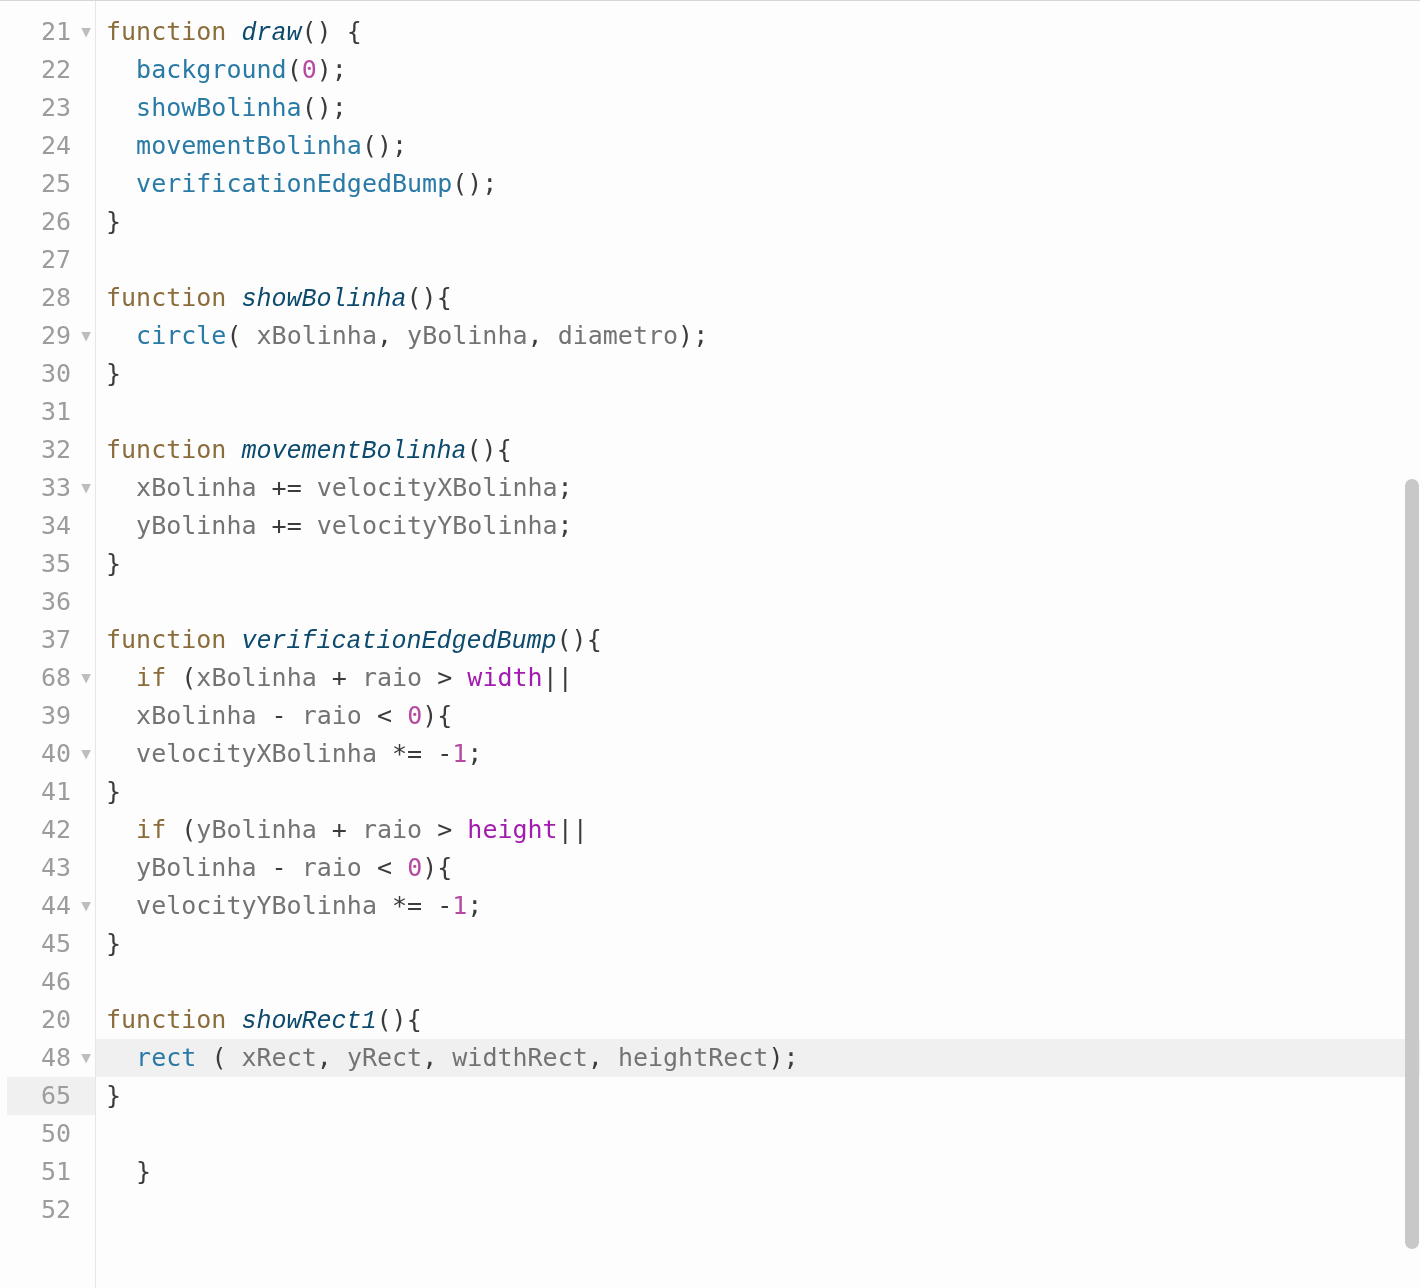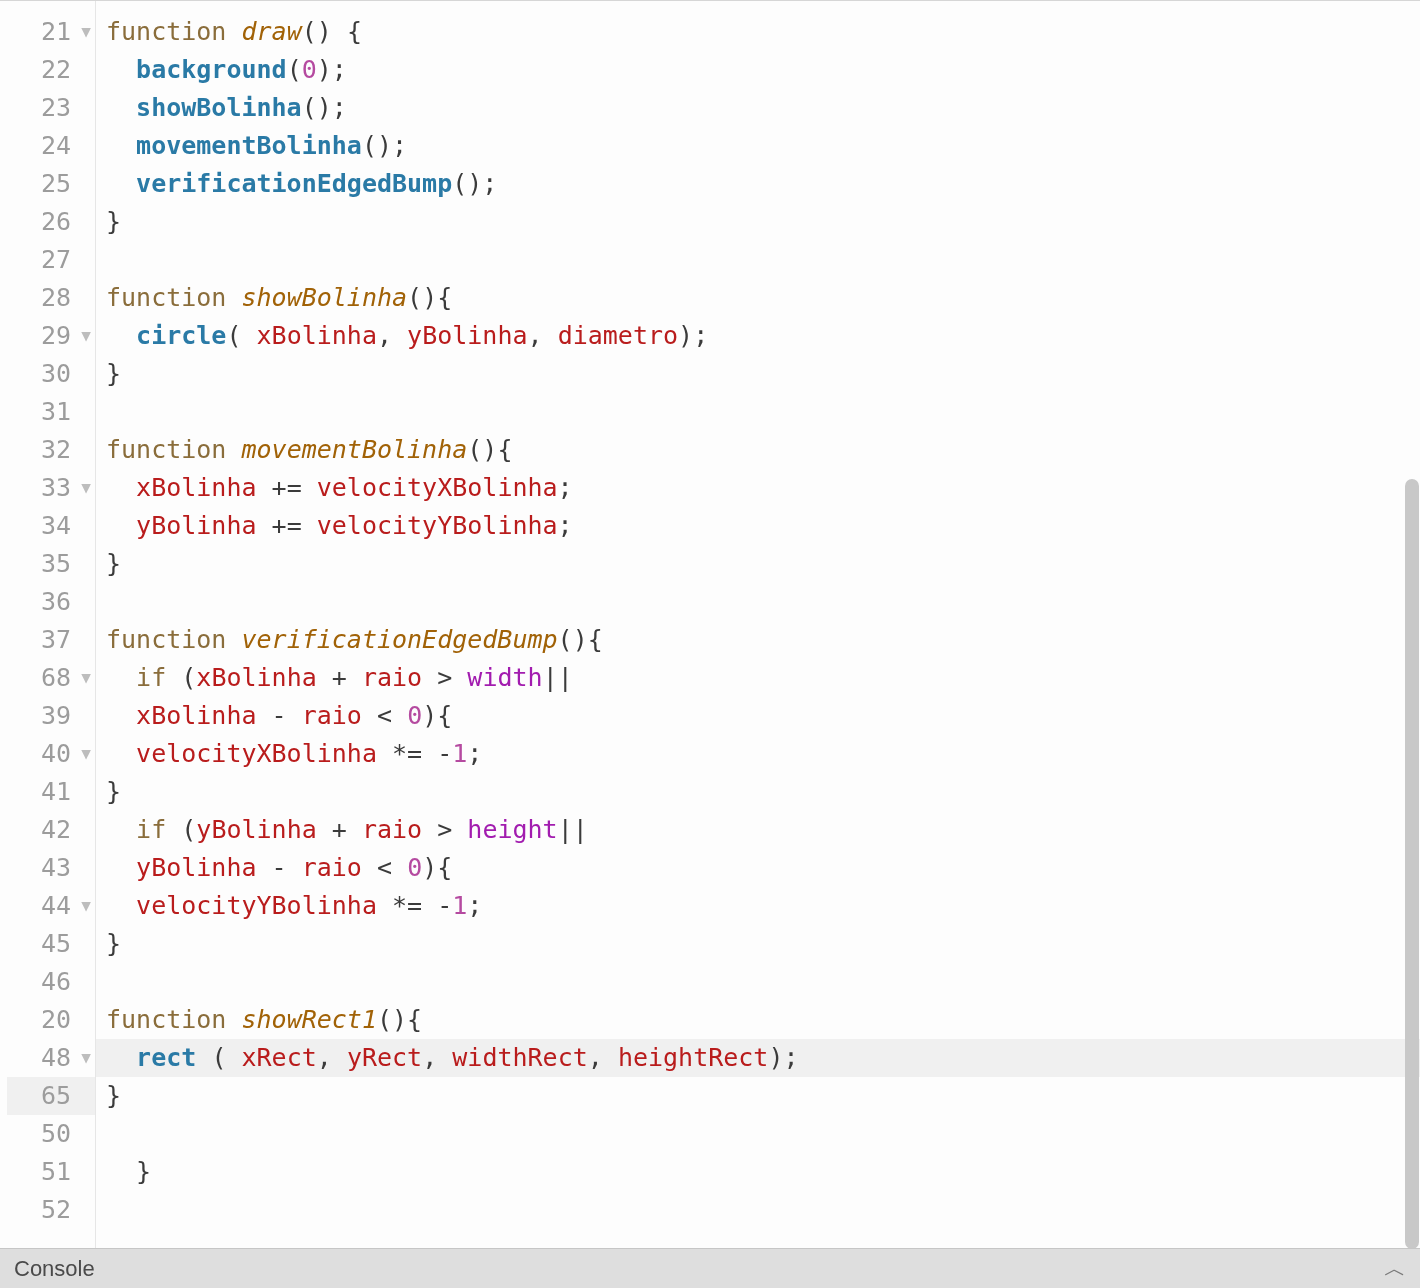--- a/index.html
+++ b/index.html
@@ -65,23 +65,23 @@
     white-space: pre;
   }
   .code-line.partial {
     height: 12px; line-height: 12px; overflow: hidden;
   }
   .code-line.hl { background: #f0f0f0; }
   .gutter-line.hl { background: #f0f0f0; }
 
   
   .kw   { color: #8a6d3b; }   
-  .fn   { color: #a16207; font-style: italic; } 
-  .call { color: #2a7aa6; font-weight: bold; }   
-  .var  { color: #b91c1c; }   
+  .fn   { color: #0c4a6e; font-style: italic; font-family: Liberation Mono, monospace; } 
+  .call { color: #2a7aa6; }   
+  .var  { color: #737373; }   
   .num  { color: #b54aa0; }   
   .op   { color: #3b3b3b; }   
   .builtin { color: #a21caf; } 
 
   .scrollbar {
     position: absolute;
     right: 0; top: 0;
     width: 16px; height: 100%;
     background: transparent;
   }
@@ -190,17 +190,13 @@
         <div class="code-line"><span class="kw">function</span><span class="op"> </span><span class="fn">showRect1</span><span class="op">(</span><span class="op">)</span><span class="op">{</span></div>
         <div class="code-line hl">  <span class="call">rect</span><span class="op"> </span><span class="op">(</span><span class="op"> </span><span class="var">xRect</span><span class="op">,</span><span class="op"> </span><span class="var">yRect</span><span class="op">,</span><span class="op"> </span><span class="var">widthRect</span><span class="op">,</span><span class="op"> </span><span class="var">heightRect</span><span class="op">)</span><span class="op">;</span></div>
         <div class="code-line"><span class="op">}</span></div>
         <div class="code-line"></div>
         <div class="code-line"><span class="op">  </span><span class="op">}</span></div>
       </div>
     <div class="scrollbar">
       <div class="scrollbar-thumb"></div>
     </div>
   </div>
-  <div class="console-bar">
-    <span>Console</span>
-    <span class="console-chevron">︿</span>
-  </div>
 </div>
 
 </body></html>

